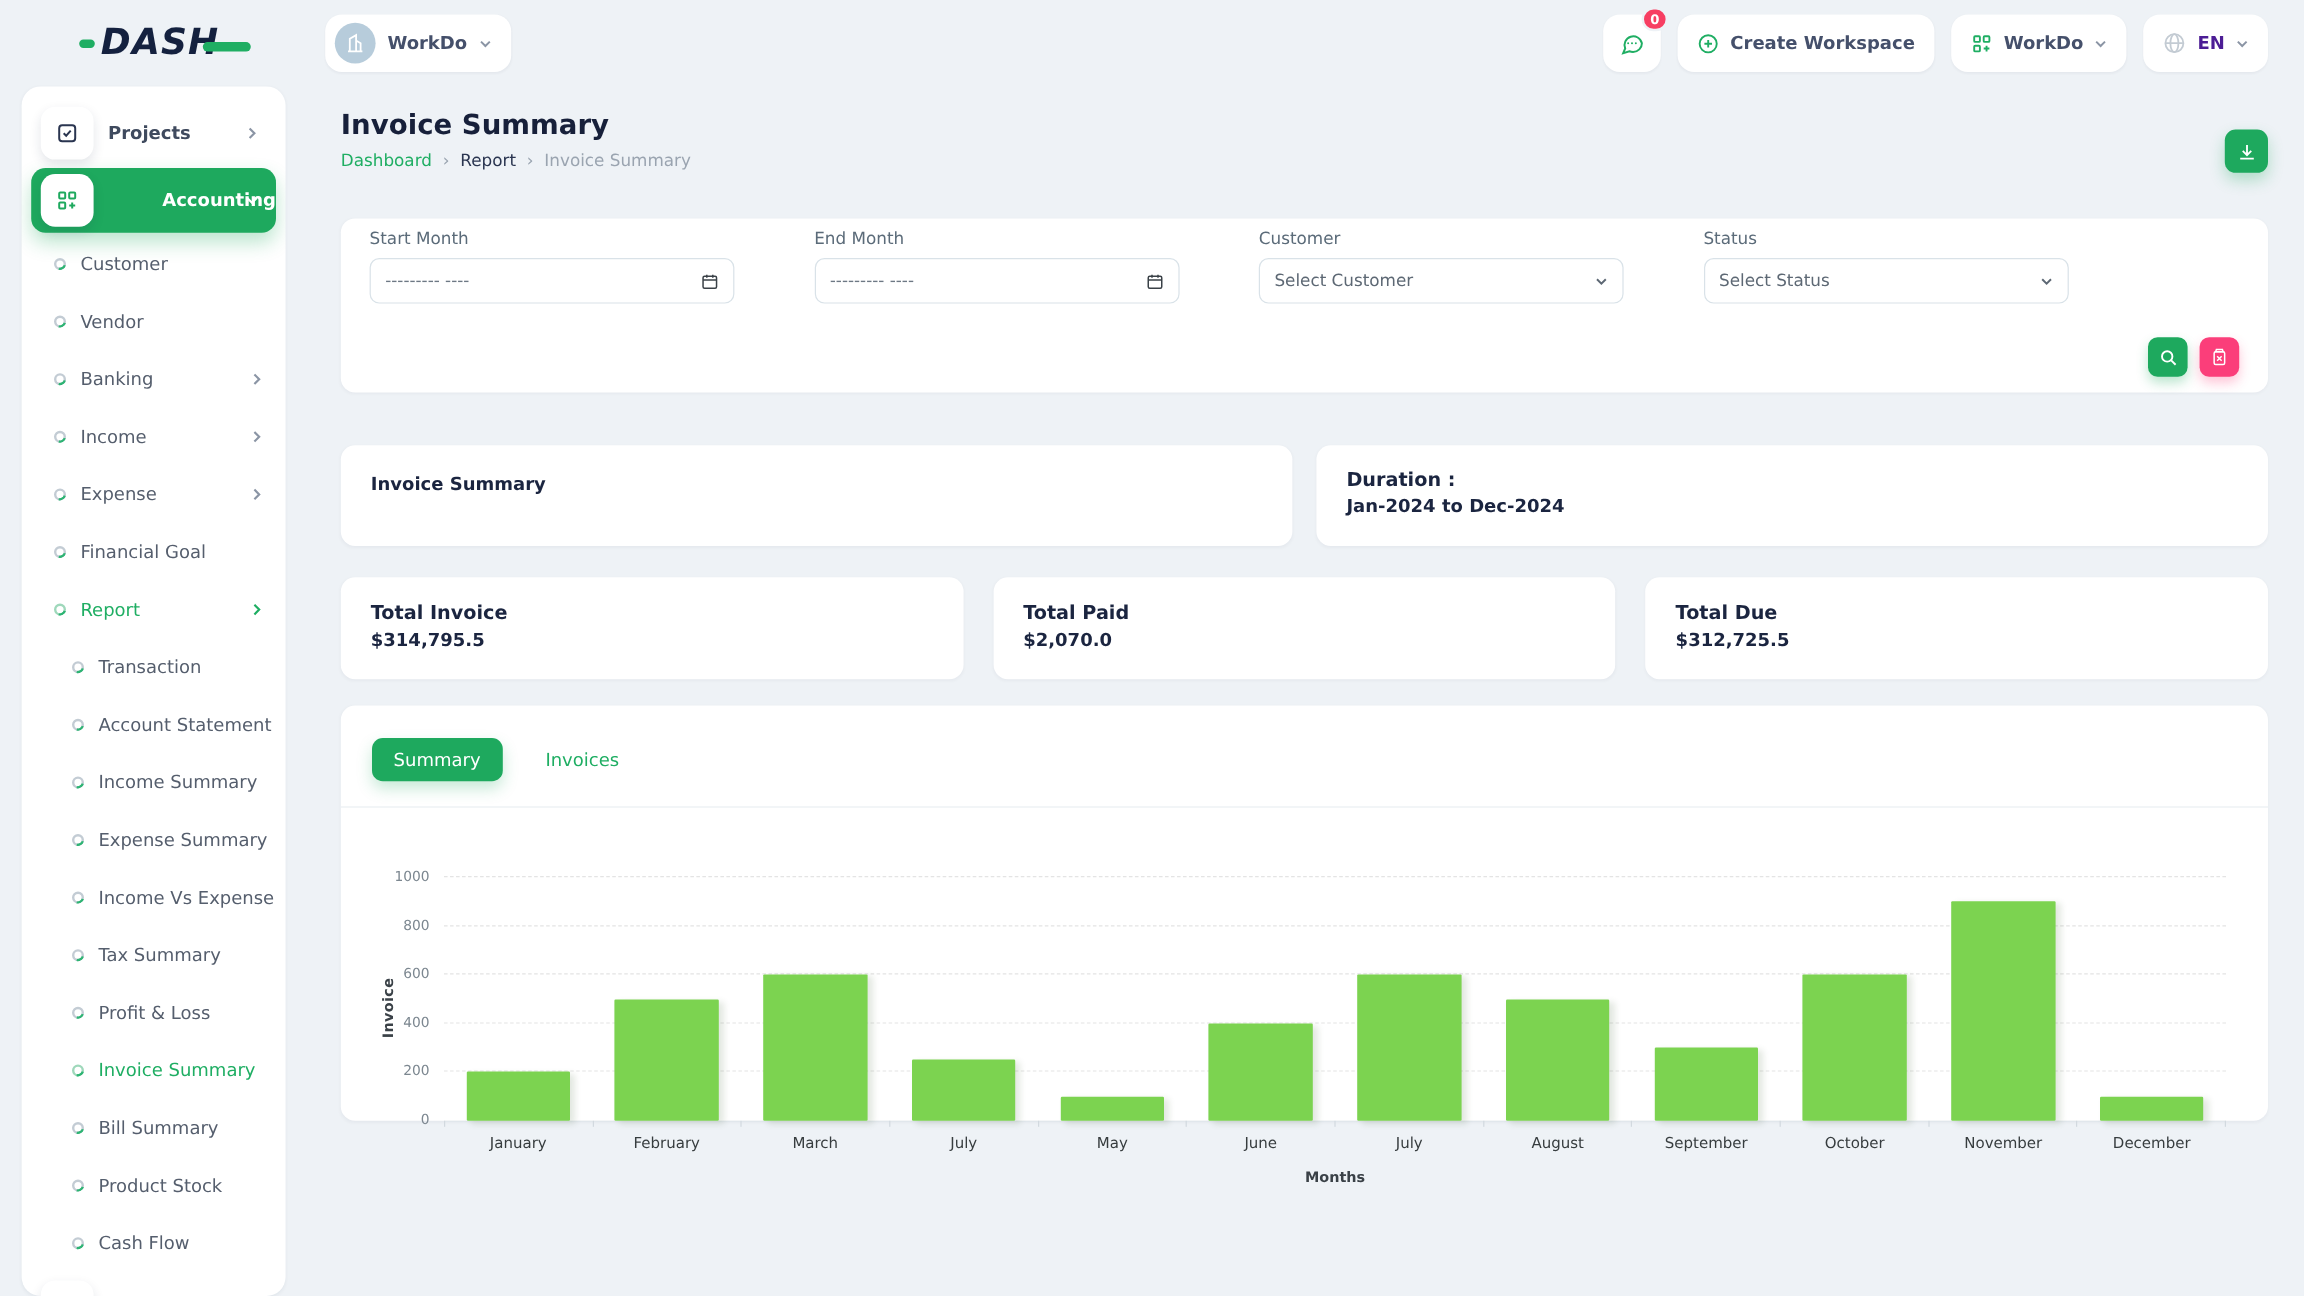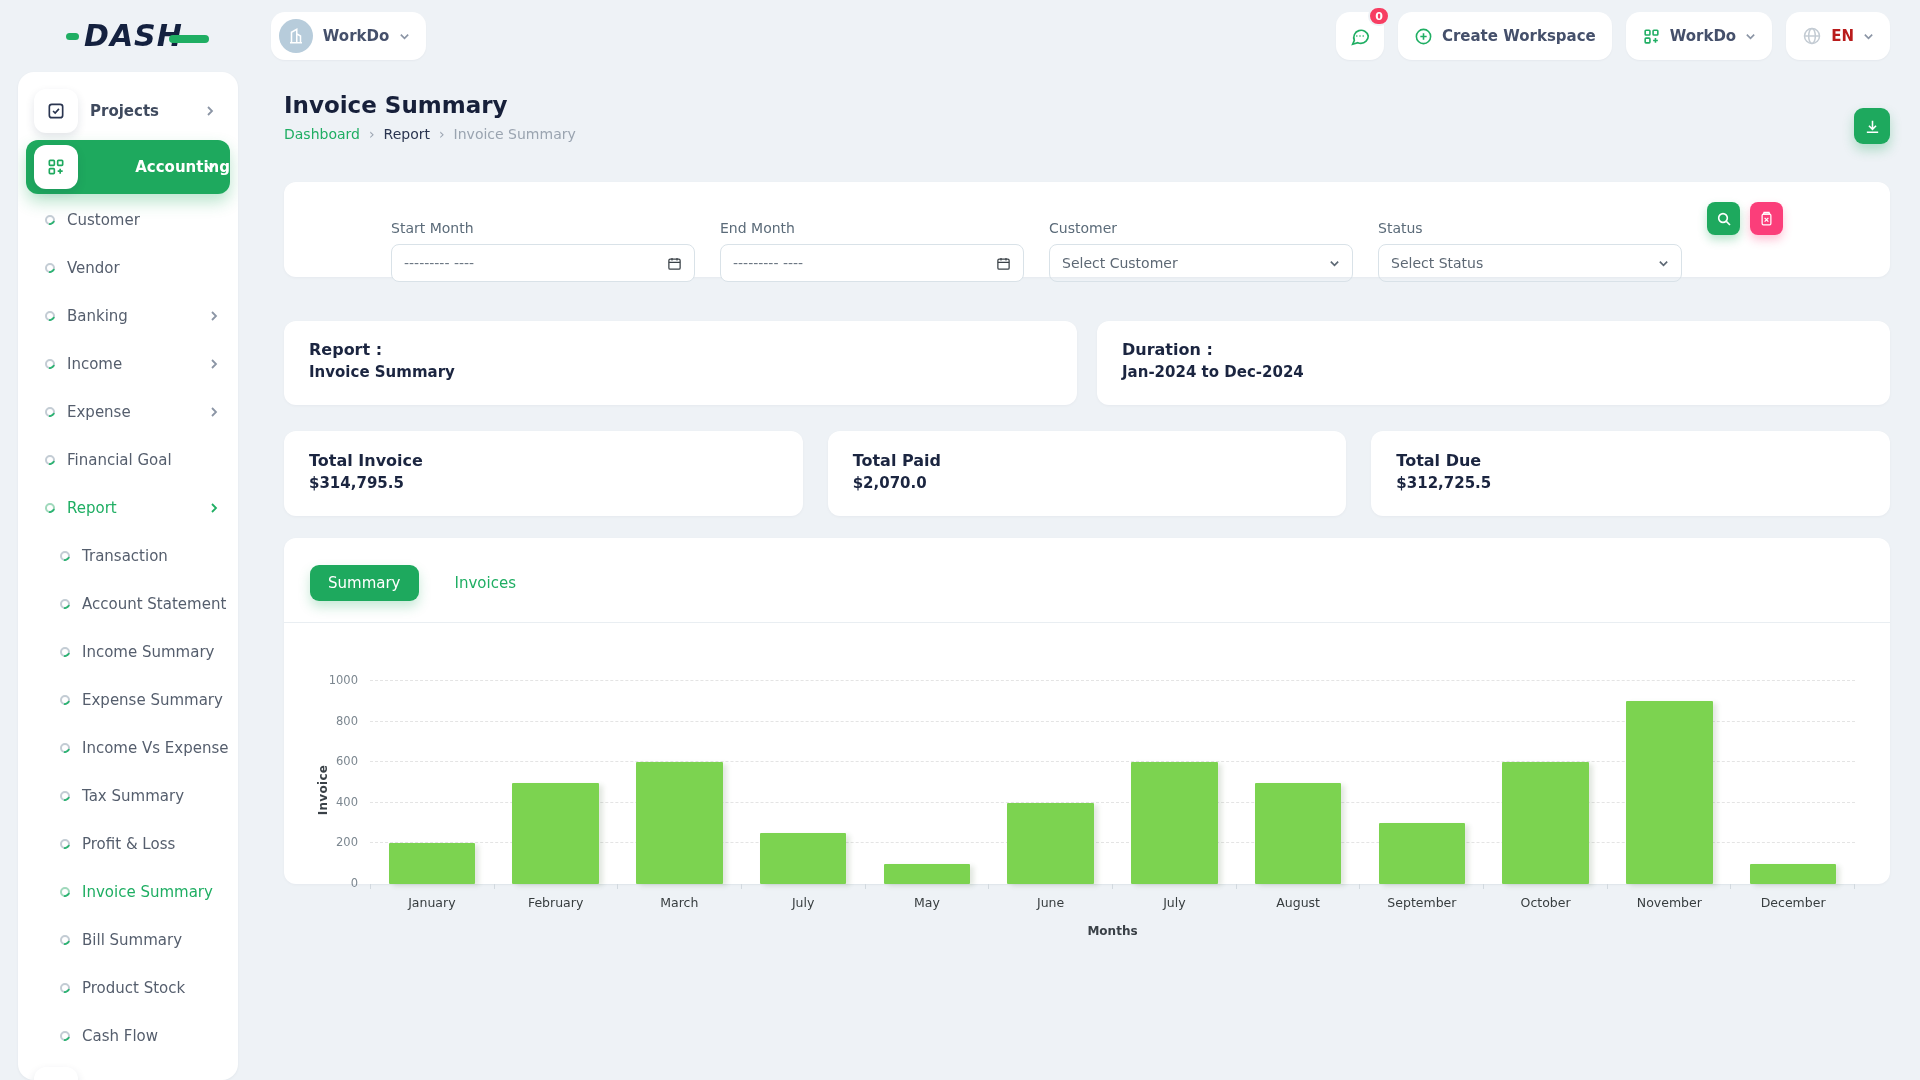--- a/index.html
+++ b/index.html
@@ -13,21 +13,21 @@
   .logo .pre-dash { width:13px; height:7px; border-radius:4px; background:#1fae63; margin-right:5px; }
   .logo .logo-text { font-size:30px; font-weight:900; font-style:italic; letter-spacing:1px; color:#14213f; line-height:1; }
   .logo .post-dash { width:40px; height:8px; border-radius:4px; background:#1fae63; margin-left:-14px; margin-top:6px; }
   .ws-pill { display:flex; align-items:center; gap:10px; background:#fff; border-radius:14px; height:48px; padding:0 16px 0 8px; margin-left:62px; box-shadow:0 1px 2px rgba(20,30,60,.04); cursor:pointer; }
   .ws-avatar { width:34px; height:34px; border-radius:50%; background:#b7ccdb; display:flex; align-items:center; justify-content:center; }
   .pill-label { font-size:15px; color:#45506b; font-weight:600; }
   .hdr-right { margin-left:auto; display:flex; align-items:center; gap:14px; }
   .icon-btn { position:relative; width:48px; height:48px; background:#fff; border-radius:14px; display:flex; align-items:center; justify-content:center; cursor:pointer; box-shadow:0 1px 2px rgba(20,30,60,.04); }
   .badge { position:absolute; top:-6px; right:-6px; min-width:20px; height:20px; padding:0 5px; border-radius:10px; background:#f73e62; color:#fff; font-size:11px; font-weight:700; display:flex; align-items:center; justify-content:center; border:2px solid #eef2f6; }
   .hdr-pill { display:flex; align-items:center; gap:9px; background:#fff; border-radius:14px; height:48px; padding:0 16px; cursor:pointer; box-shadow:0 1px 2px rgba(20,30,60,.04); font-size:15px; color:#45506b; font-weight:600; }
-  .hdr-pill .green { color:#b91c1c;text-align:center; }
+  .hdr-pill .green { color:#4c1d95;text-align:center; }
   .chev { width:11px; height:11px; }
 
   
   .body-row { display:flex; align-items:flex-start; }
   .sidebar { width:220px; margin-left:18px; background:#fff; border-radius:16px; padding:10px 0 6px; height:1008px; box-shadow:0 1px 3px rgba(20,30,60,.05); overflow:hidden; }
   .main { flex:1; margin:0 30px 0 46px; }
 
   
   .side-item { position:relative; display:flex; align-items:center; height:48px; cursor:pointer; color:#555e6d; font-size:15px; }
   .side-item.module { height:54px; padding-left:8px; margin:2px 8px; font-weight:600; color:#3f4a5e; }
@@ -47,21 +47,21 @@
   .page-title { font-size:23px; font-weight:700; color:#17203a; }
   .breadcrumb { display:flex; align-items:center; gap:9px; margin-top:8px; font-size:14px; }
   .bc-sep { color:#9aa4b0; font-size:14px; }
   .bc-link { color:#1fae63; cursor:pointer; }
   .bc-mid { color:#2a3550; cursor:pointer; }
   .bc-cur { color:#9aa4b0; }
   .dl-btn { margin-left:auto; margin-top:16px; width:36px; height:36px; border-radius:9px; background:#1ea95e; border:none; display:flex; align-items:center; justify-content:center; cursor:pointer; box-shadow:0 6px 12px rgba(30,169,94,.3); }
 
   
   .card { background:#fff; border-radius:12px; box-shadow:0 1px 3px rgba(20,30,60,.04); }
-  .filter-card { margin-top:38px; height:95px; padding:38px 24px; display:flex; justify-content:center; gap:25px; }
+  .filter-card { margin-top:38px; height:145px; padding:9px 24px; display:flex; justify-content:space-between; gap:25px; }
   .field { width:304px; }
   .field label { display:block; font-size:14px; color:#5b6b79; margin-bottom:8px; }
   .input-shell { display:flex; align-items:center; height:38px; border:1px solid #d9e2e8; border-radius:8px; padding:0 12px; background:#fff; }
   .input-shell input { border:none; outline:none; flex:1; font-size:14px; color:#4a5462; font-family:inherit; background:transparent; }
   .input-shell input::placeholder { color:#6d7884; }
   .select-shell { display:flex; align-items:center; justify-content:space-between; height:38px; border:1px solid #d9e2e8; border-radius:8px; padding:0 12px; cursor:pointer;gap:44px; }
   .select-value { font-size:14px; color:#5d6874; }
   .filter-btns { display:flex; gap:10px; align-items:flex-end; padding-bottom:4px; }
   .sq-btn { width:33px; height:33px; border:none; border-radius:8px; display:flex; align-items:center; justify-content:center; cursor:pointer; }
   .sq-btn.green { background:#1ea95e; box-shadow:0 5px 10px rgba(30,169,94,.3); }
@@ -369,21 +369,20 @@
               <path d="M8 2h8l1 3H7z"></path>
               <rect x="5" y="5" width="14" height="17" rx="2"></rect>
               <path d="M9 11l6 6M15 11l-6 6"></path>
             </svg>
         </button>
       </div>
     </section>
 
     <section class="info-row">
       <div class="card info-card">
-        <div class="info-label">Report :</div>
         <div class="info-value">Invoice Summary</div>
       </div>
       <div class="card info-card">
         <div class="info-label">Duration :</div>
         <div class="info-value">Jan-2024 to Dec-2024</div>
       </div>
     </section>
 
     <section class="stats-row">
       <div class="card stat-card">

